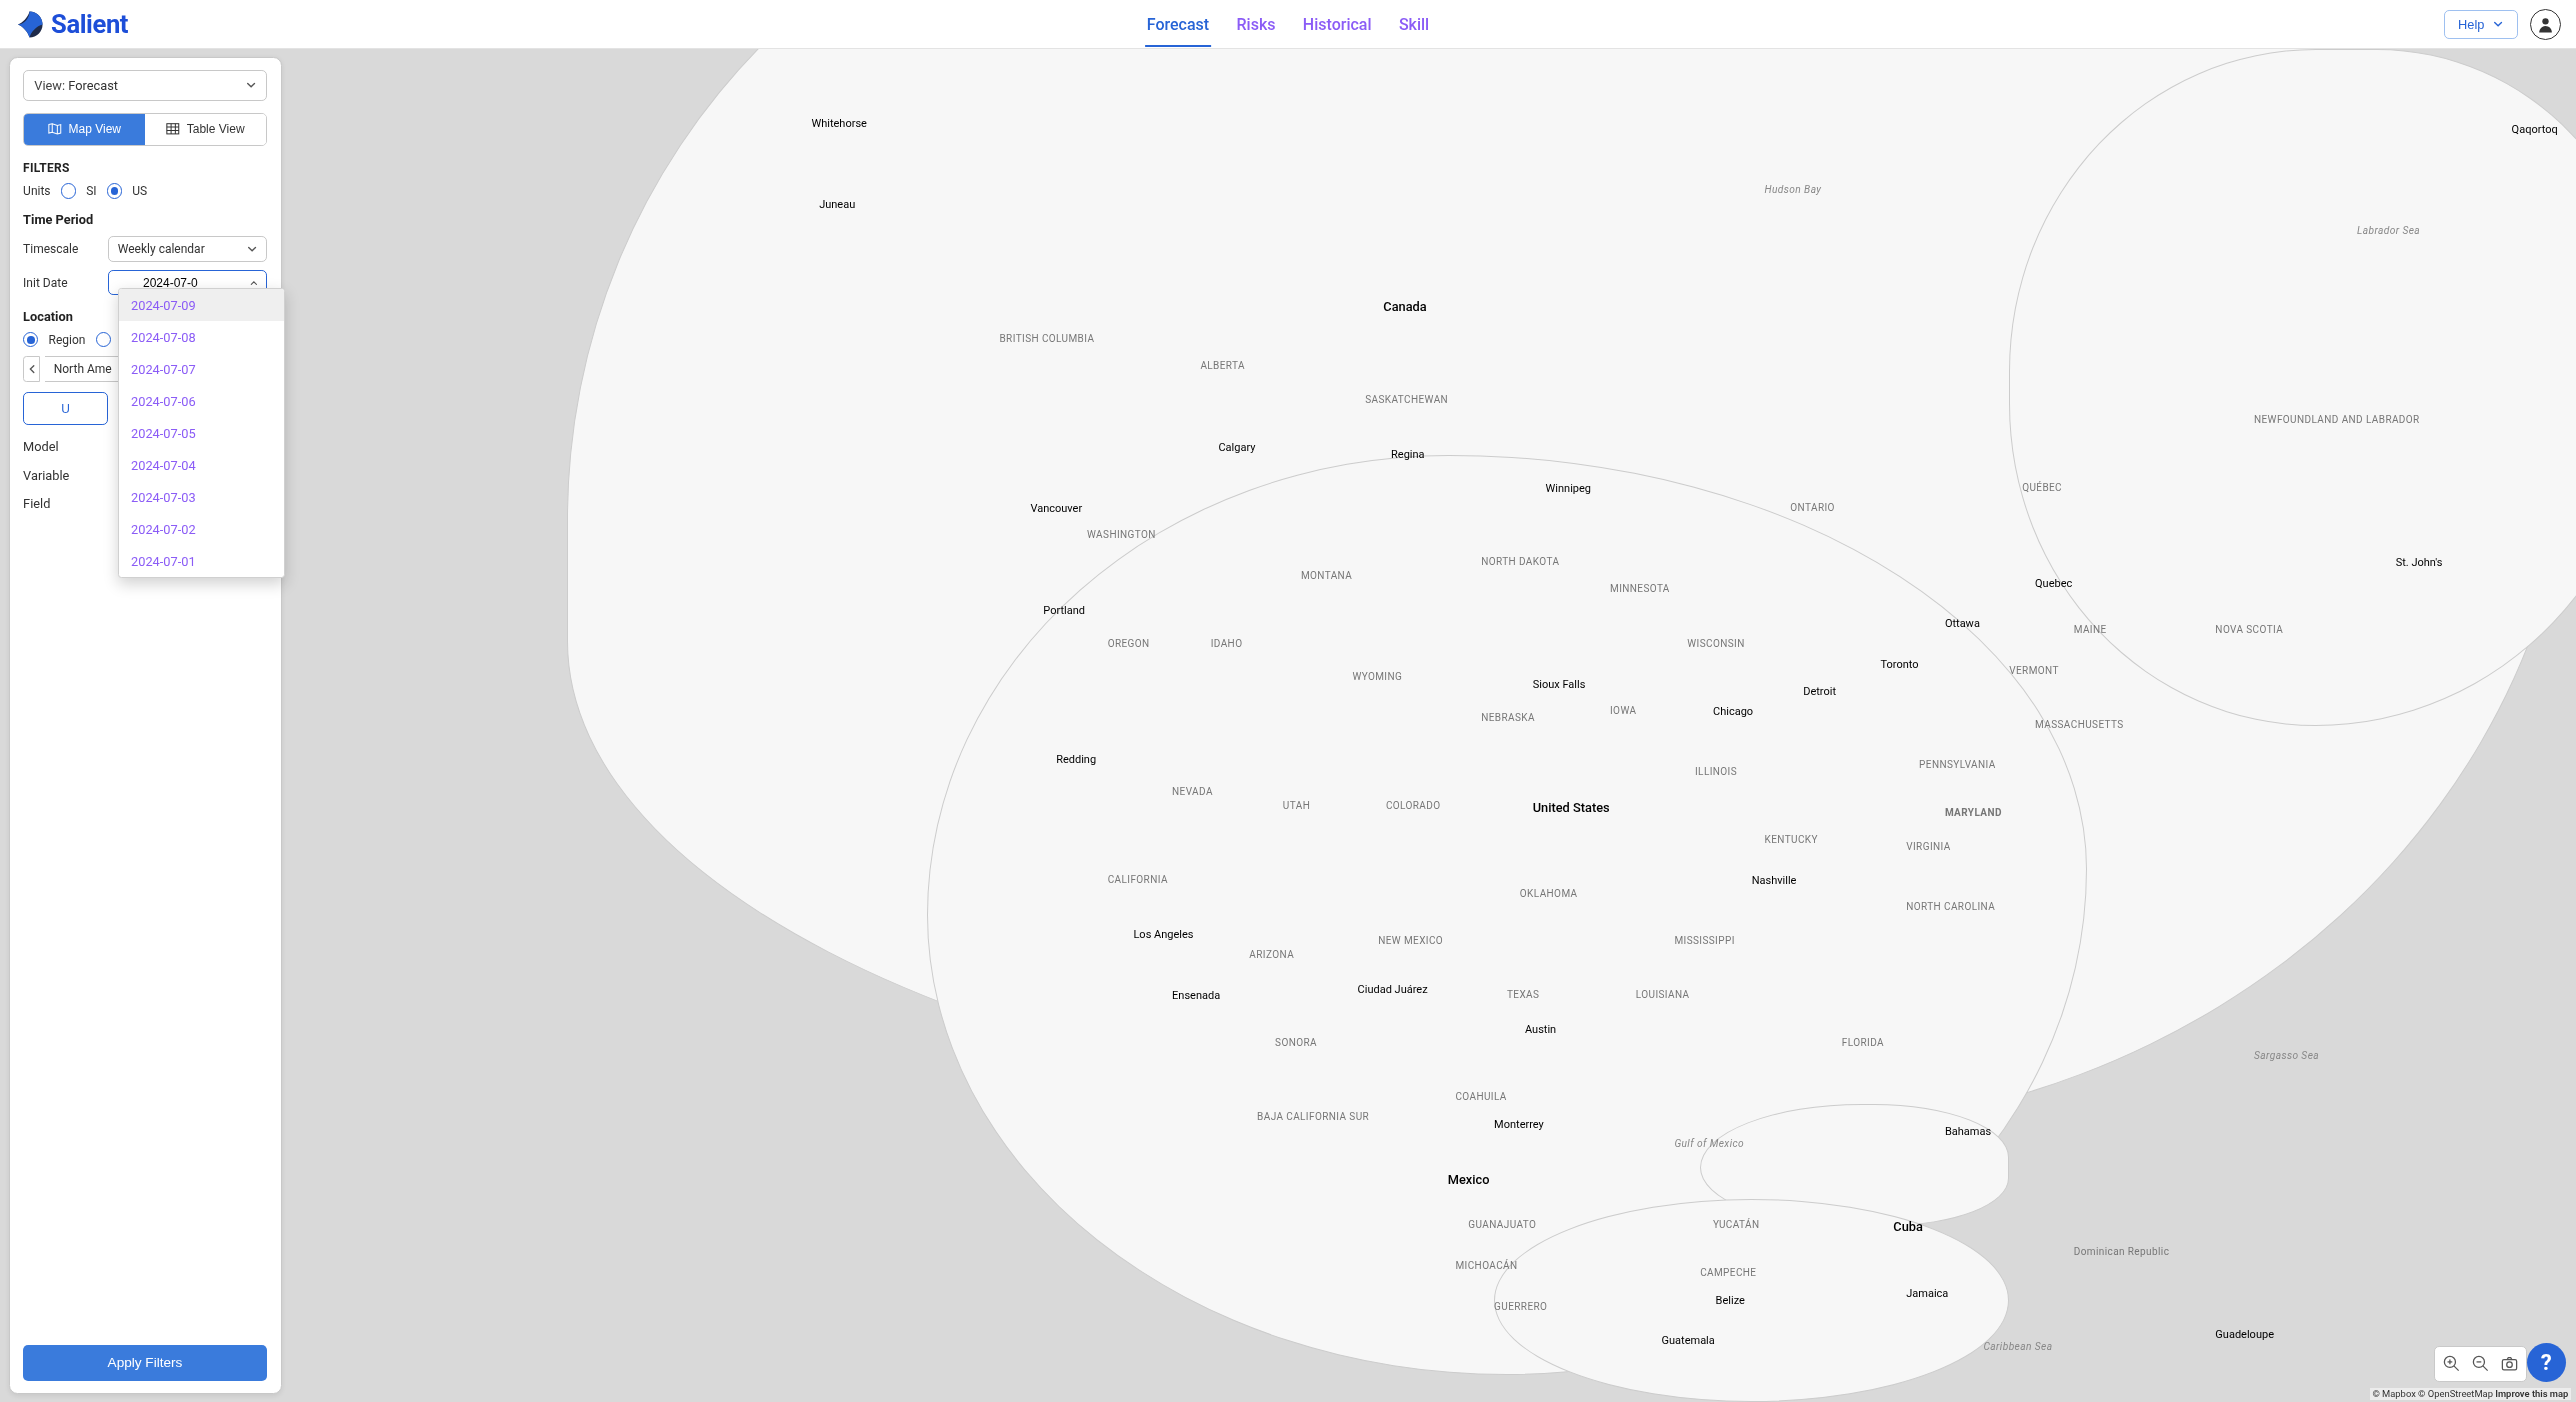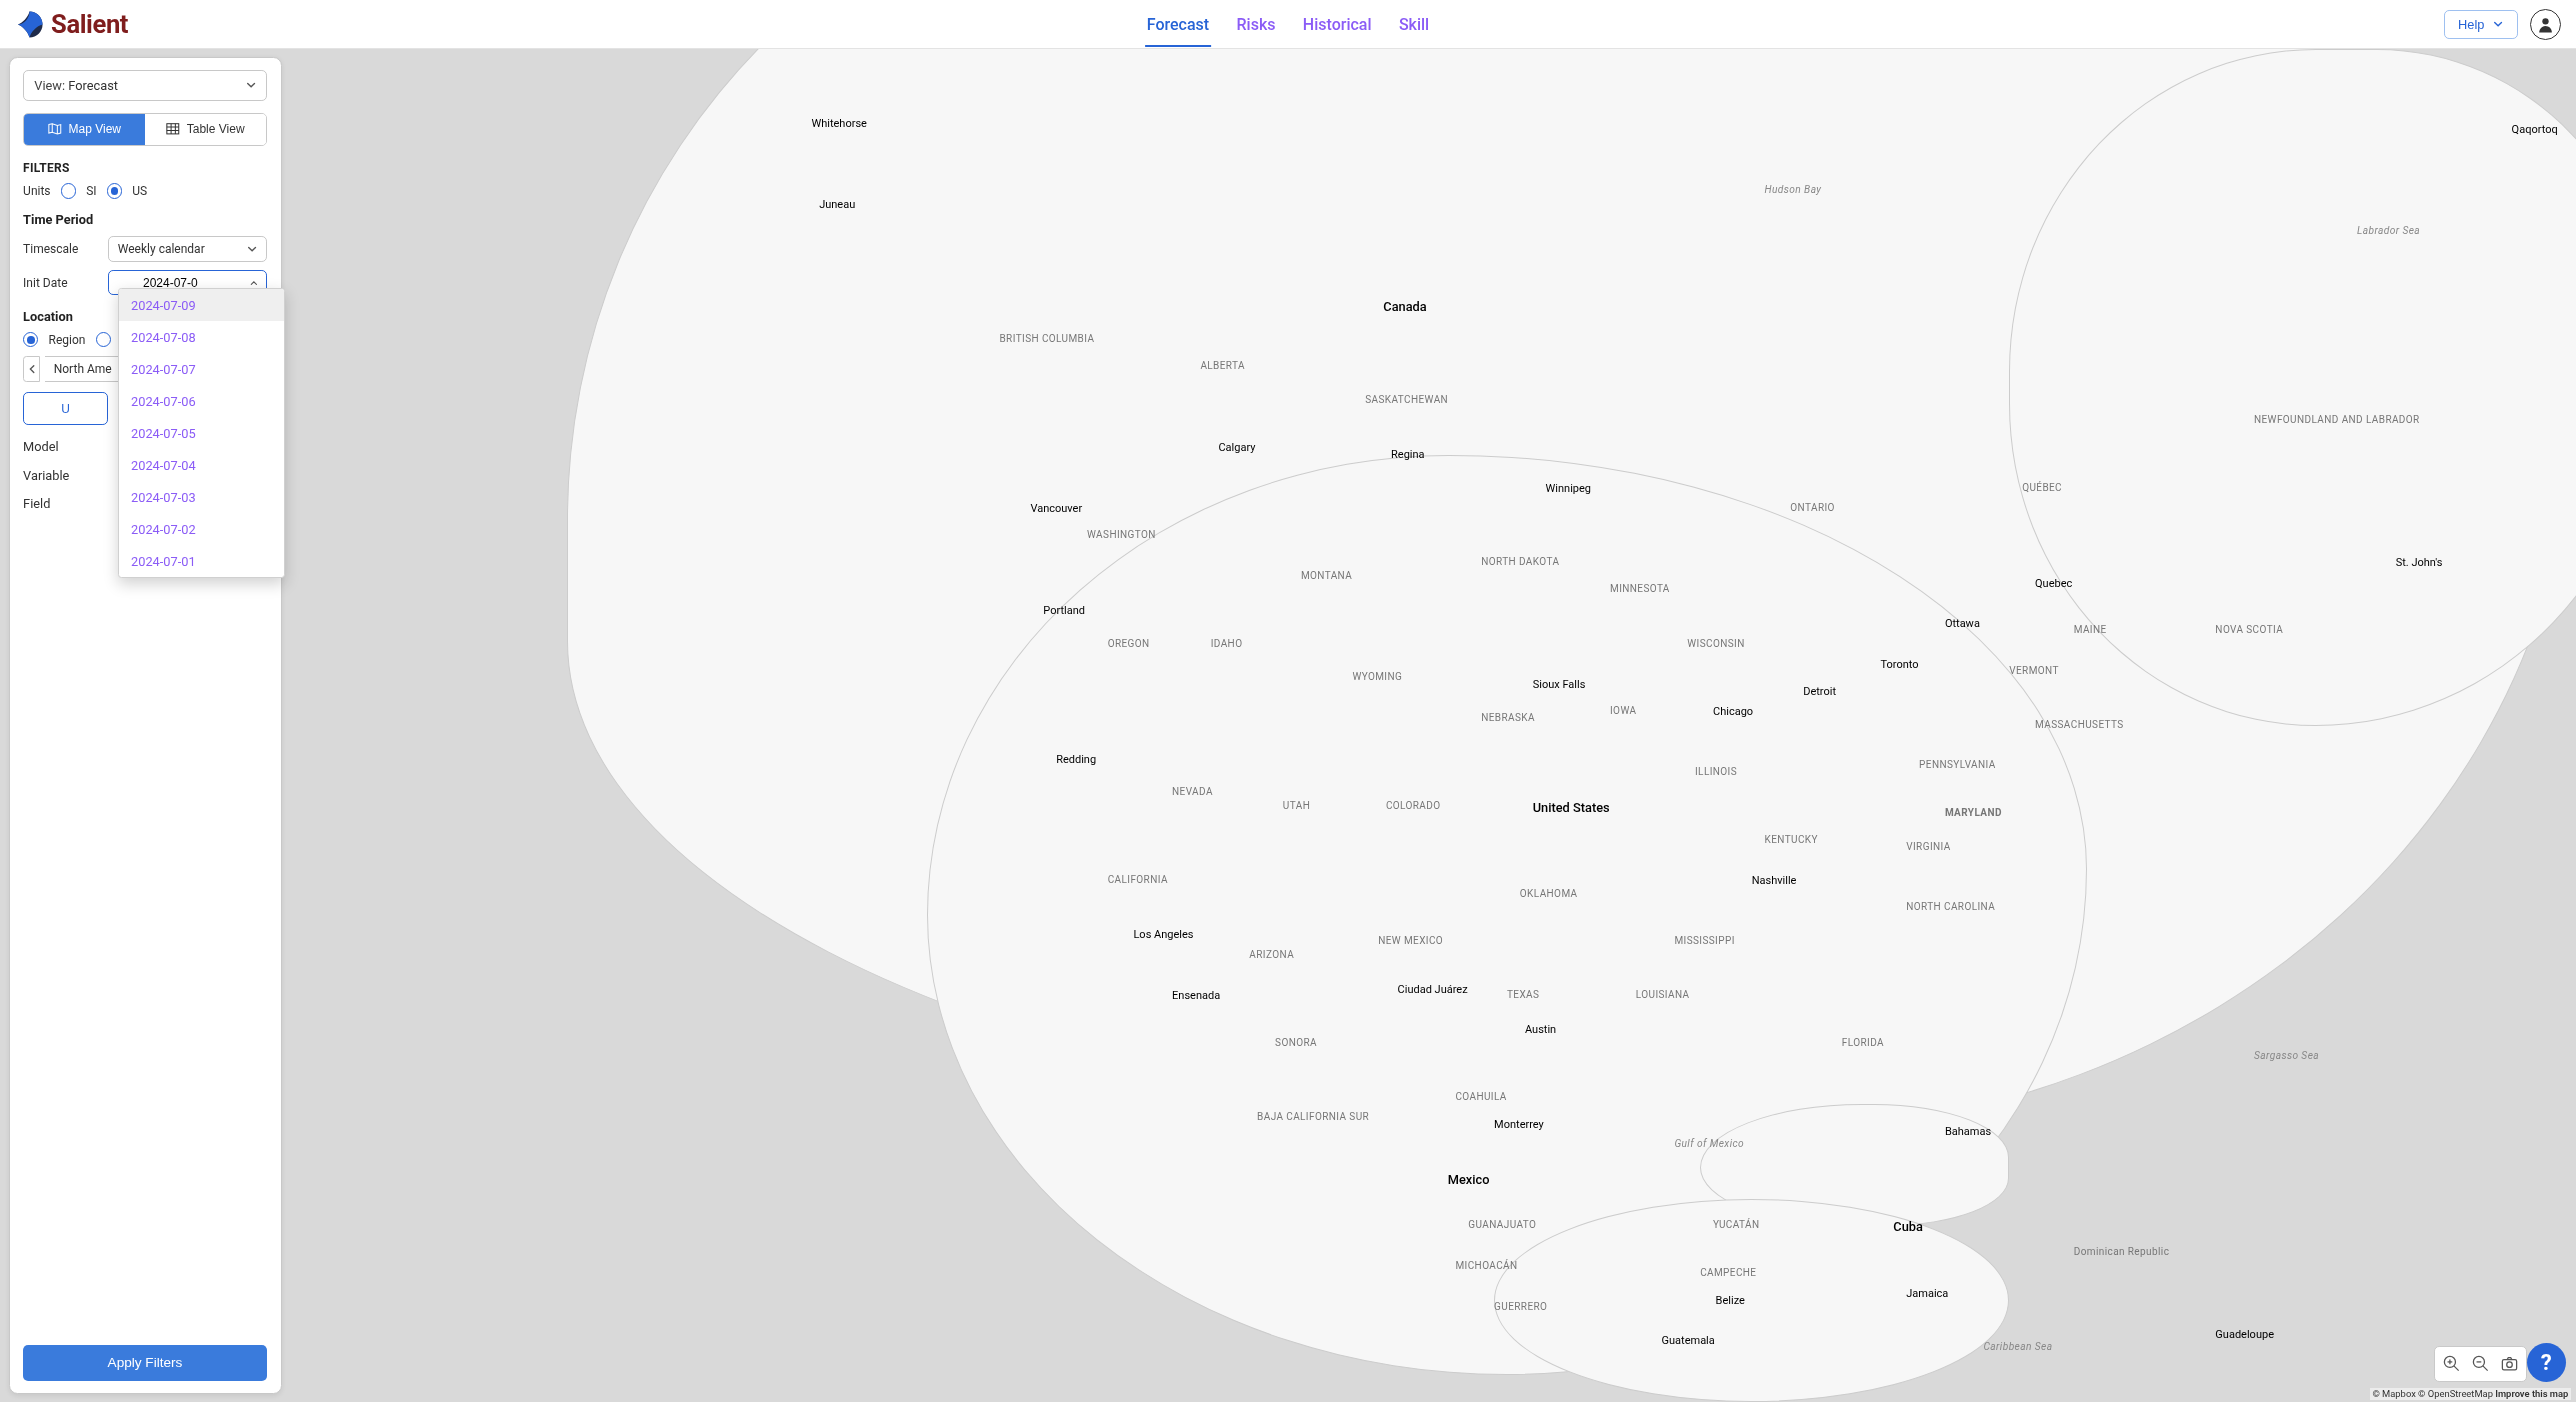--- a/index.html
+++ b/index.html
@@ -19,21 +19,21 @@
   }
   .brand {
     display: flex;
     align-items: center;
     gap: 6.8px;
   }
   .brand svg { height: 29px; width: 29px; }
   .brand-text {
     font-size: 25.6px;
     font-weight: 700;
-    color: #7f1d1d;
+    color: #1d4ed8;
     letter-spacing: -0.4px;
   }
   .tabs {
     position: absolute;
     left: 50%;
     transform: translateX(-50%);
     display: flex;
     gap: 24px;
     height: 100%;
     align-items: center;
@@ -397,21 +397,21 @@
         <span class="map-label med" style="left: 59.5%; top: 46.5%;">Sioux Falls</span>
         <span class="map-label med" style="left: 66.5%; top: 48.5%;">Chicago</span>
         <span class="map-label med" style="left: 70%; top: 47%;">Detroit</span>
         <span class="map-label med" style="left: 73%; top: 45%;">Toronto</span>
         <span class="map-label med" style="left: 75.5%; top: 42%;">Ottawa</span>
         <span class="map-label med" style="left: 79%; top: 39%;">Quebec</span>
         <span class="map-label med" style="left: 93%; top: 37.5%;">St. John's</span>
         <span class="map-label med" style="left: 68%; top: 61%;">Nashville</span>
         <span class="map-label med" style="left: 44%; top: 65%;">Los Angeles</span>
         <span class="map-label med" style="left: 45.5%; top: 69.5%;">Ensenada</span>
-        <span class="map-label med" style="left: 52.7%; top: 69%; margin-left: 40px;">Ciudad Juárez</span>
+        <span class="map-label med" style="left: 52.7%; top: 69%;">Ciudad Juárez</span>
         <span class="map-label med" style="left: 59.2%; top: 72%;">Austin</span>
         <span class="map-label med" style="left: 58%; top: 79%;">Monterrey</span>
         <span class="map-label med" style="left: 66.6%; top: 92%;">Belize</span>
         <span class="map-label med" style="left: 64.5%; top: 95%;">Guatemala</span>
         <span class="map-label med" style="left: 86%; top: 94.5%;">Guadeloupe</span>
         <span class="map-label med" style="left: 75.5%; top: 79.5%;">Bahamas</span>
         <span class="map-label med" style="left: 74%; top: 91.5%;">Jamaica</span>
         <span class="map-label med" style="left: 97.5%; top: 5.5%;">Qaqortoq</span>
         <span class="map-label small" style="left: 38.8%; top: 21%;">BRITISH COLUMBIA</span>
         <span class="map-label small" style="left: 46.6%; top: 23%;">ALBERTA</span>

